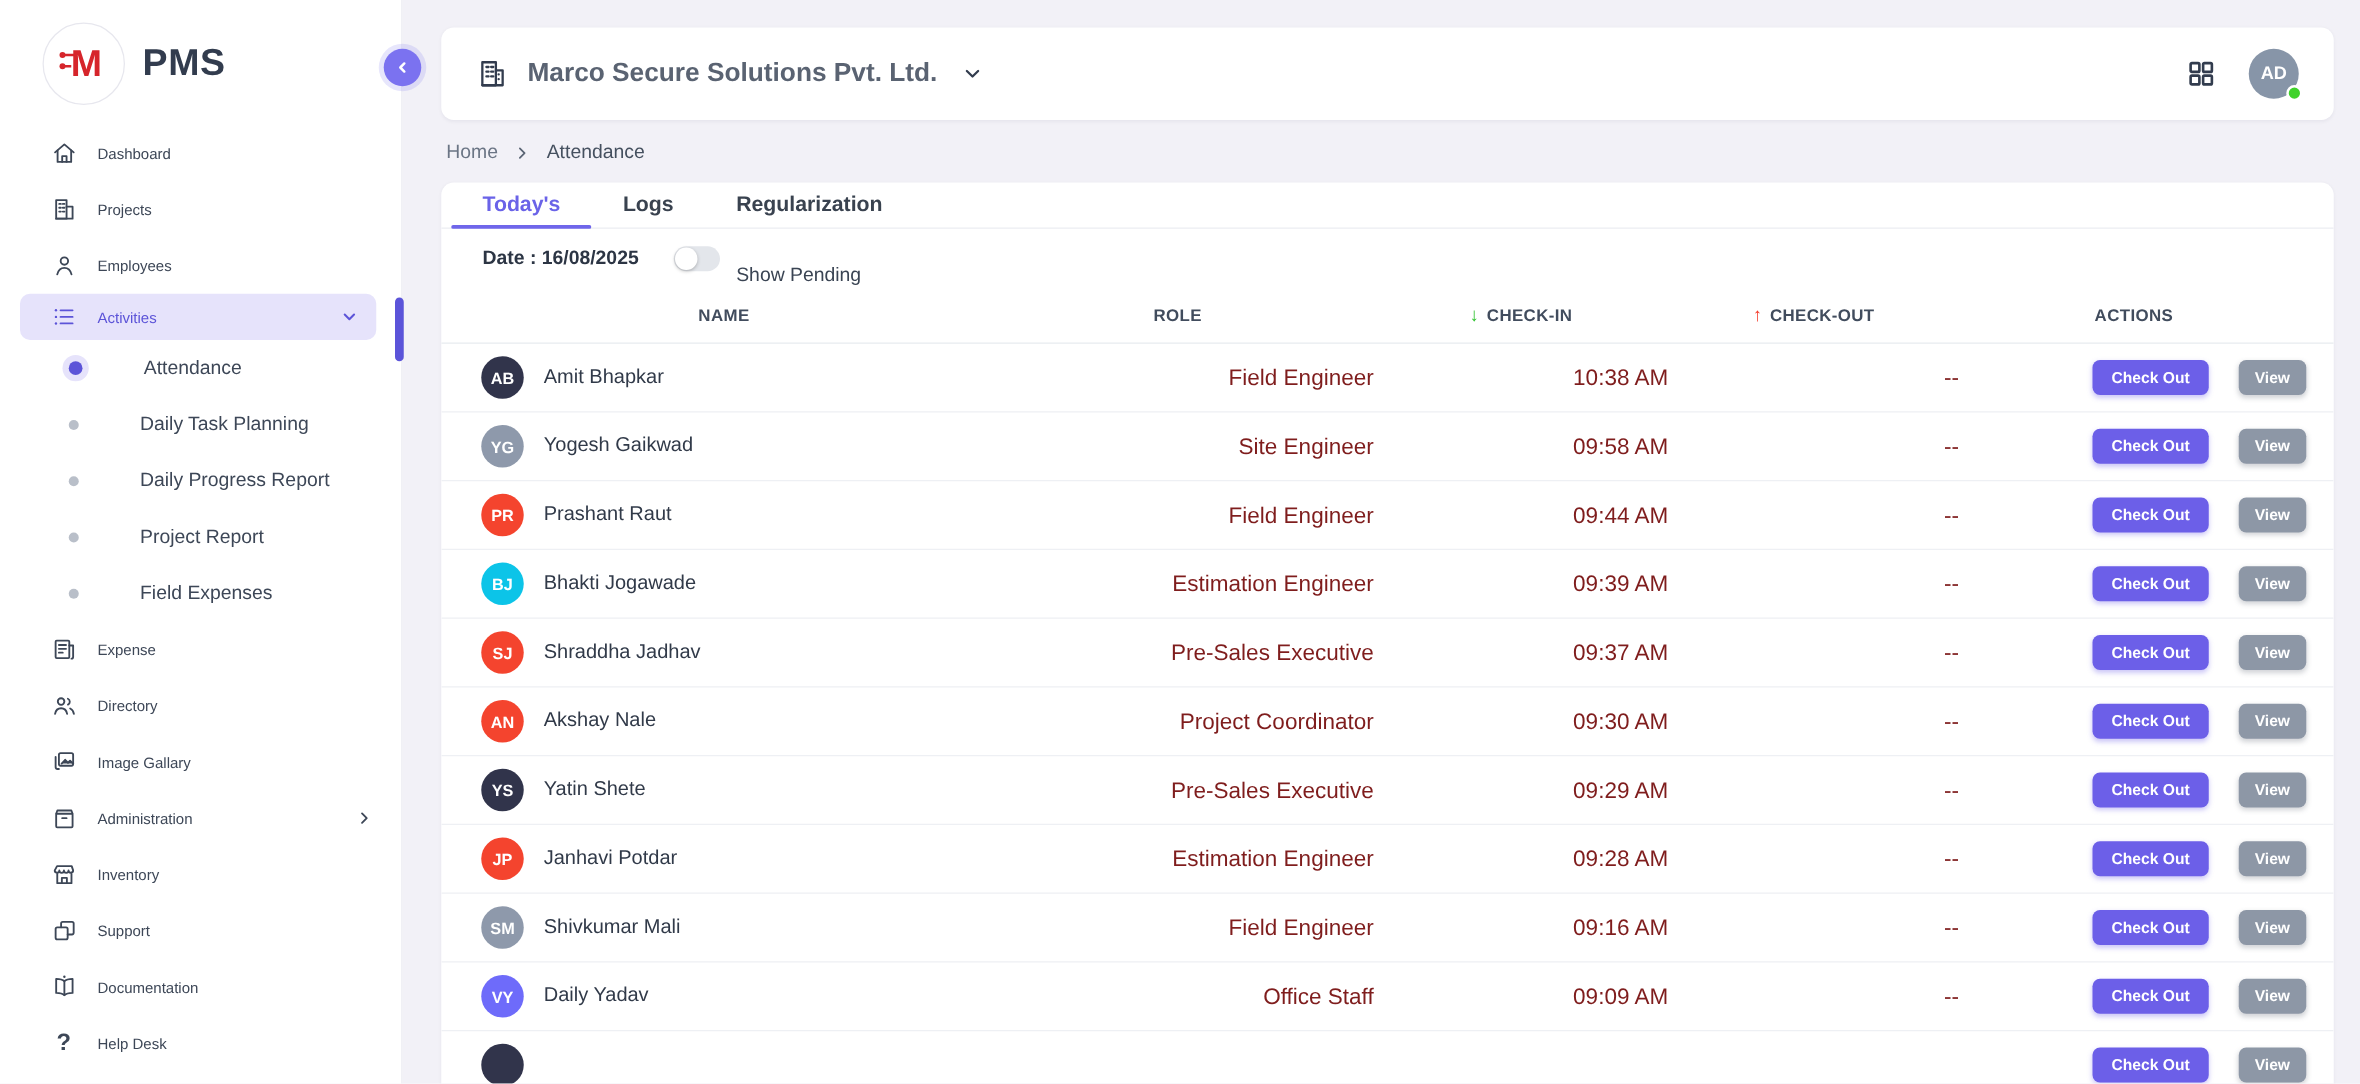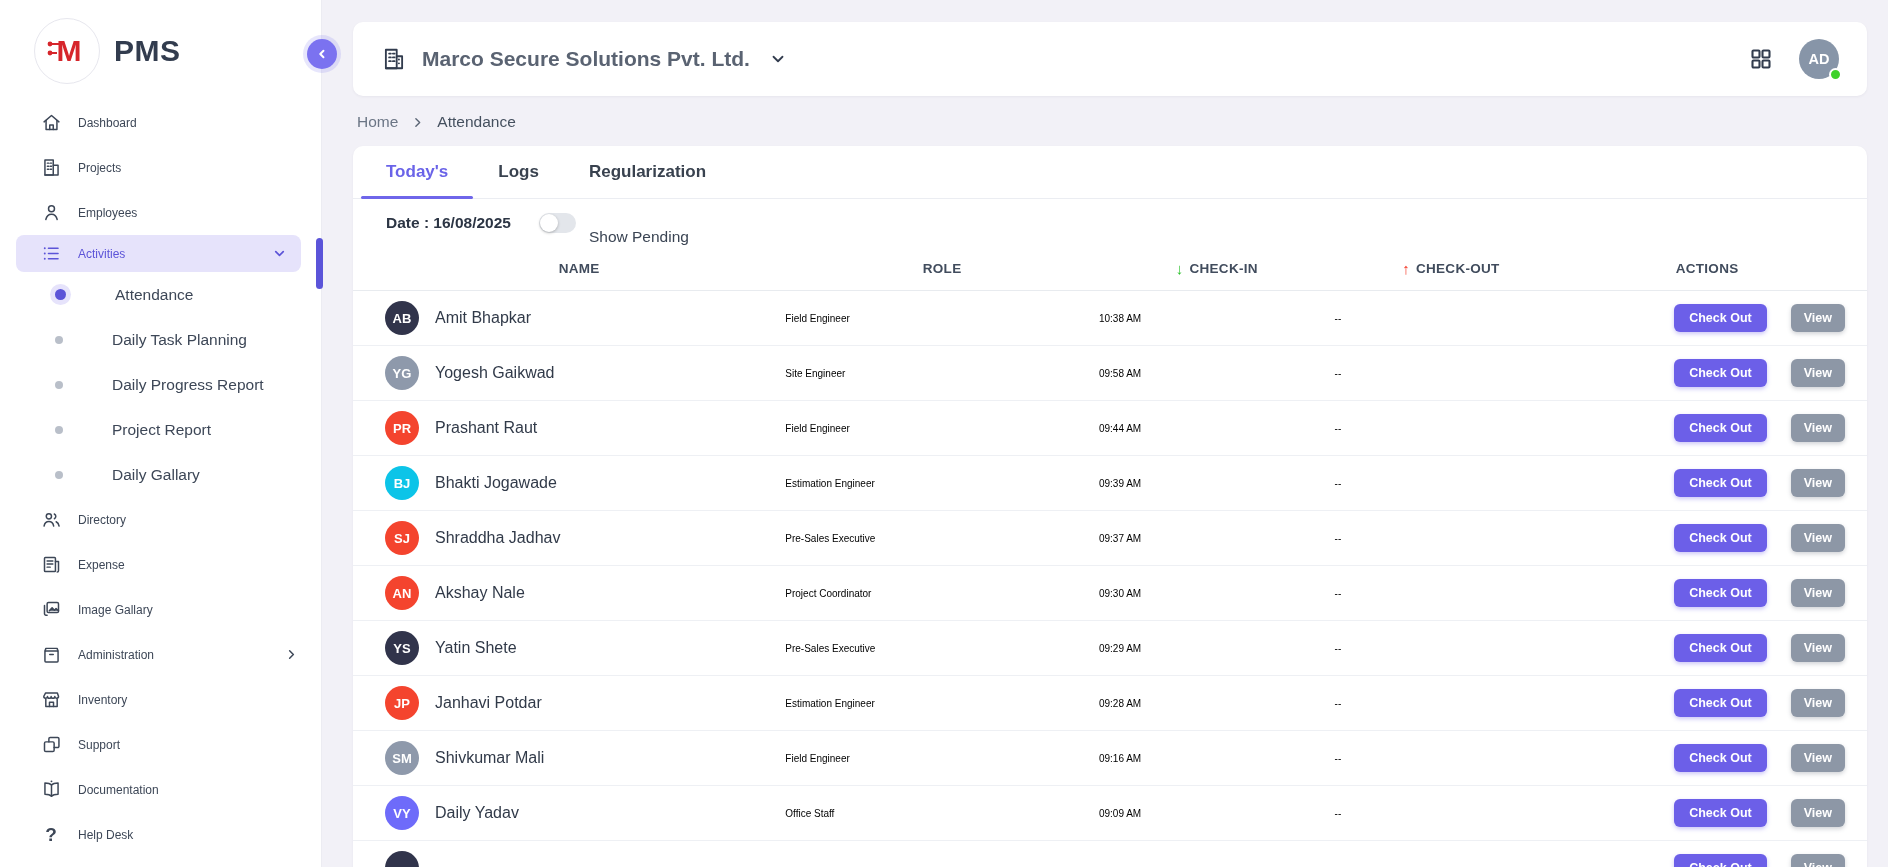--- a/index.html
+++ b/index.html
@@ -54,21 +54,21 @@
 
   .breadcrumb { display:flex; align-items:center; gap:13px; padding:17px 0 15px 4px;
                 font-size:15.5px; flex:none; }
   .crumb { color:#6b7585; cursor:pointer; }
   .crumb.current { color:#45505f; }
   .crumb-sep { color:#5b6575; display:flex; }
 
   .content-card { flex:1; min-height:0; background:#fff; border-radius:10px 10px 0 0;
                   box-shadow:0 1px 3px rgba(20,24,50,.05); overflow:hidden;
                   display:flex; flex-direction:column; }
-  .tabs-row { height:53px; flex:none; border-bottom:1px solid #ebedf2; display:flex;
+  .tabs-row { height:37px; flex:none; border-bottom:1px solid #ebedf2; display:flex;
               align-items:stretch; padding-left:8px; }
   .tab { display:flex; align-items:center; padding:0 25px; font-size:17px; font-weight:600;
          color:#39424f; cursor:pointer; position:relative; }
   .tab.active { color:#6a63e8; }
   .tab.active::after { content:""; position:absolute; left:0; right:0; bottom:-1px; height:3px;
          background:#6f66ea; border-radius:2px; }
   .filter-row { height:47px; flex:none; display:flex; align-items:center; padding-left:33px; }
   .date-label { font-size:15.5px; font-weight:700; color:#2c3544; }
   .toggle { margin-left:28px; width:37px; height:20px; border-radius:11px; background:#e3e6eb;
             position:relative; cursor:pointer; border:none; flex:none; }
@@ -82,21 +82,21 @@
            font-size:13.5px; font-weight:700; letter-spacing:.3px; }
   .th { text-align:center; display:flex; align-items:center; justify-content:center; gap:6px; }
   .arrow-down { color:#2fc32f; font-weight:800; font-size:15px; }
   .arrow-up { color:#f43b2a; font-weight:800; font-size:15px; }
   .tbody { flex:1; overflow:hidden; }
   .trow { height:55px; border-bottom:1px solid #eef0f4; }
   .cell-name { display:flex; align-items:center; gap:16px; padding-left:12px; }
   .row-avatar { width:34px; height:34px; border-radius:50%; color:#fff; font-size:13px;
                 font-weight:700; display:flex; align-items:center; justify-content:center; flex:none; }
   .name-text { font-size:16px; color:#313a49; }
-  .cell-role, .cell-in, .cell-out { text-align:left; font-size:10px; color:#000000; }
+  .cell-role, .cell-in, .cell-out { text-align:right; font-size:18px; color:#7f1d1d; }
   .cell-actions { display:flex; justify-content:flex-end; gap:24px; padding-right:2px; }
   .btn-checkout { background:#6c5fe8; color:#fff; border:none; border-radius:6px;
                   font-size:12.5px; font-weight:700; padding:7px 15px; cursor:pointer;
                   box-shadow:0 2px 4px rgba(108,95,232,.35); font-family:inherit; }
   .btn-view { background:#8d97a6; color:#fff; border:none; border-radius:6px;
               font-size:12.5px; font-weight:700; padding:7px 13px; cursor:pointer;
               box-shadow:0 2px 4px rgba(70,80,95,.25); font-family:inherit; }
 </style>
 </head>
 <body>
@@ -173,41 +173,41 @@
         <div class="sub-item">
           <span class="sub-dot"></span>
           <span class="sub-label">Daily Progress Report</span>
         </div>
         <div class="sub-item">
           <span class="sub-dot"></span>
           <span class="sub-label">Project Report</span>
         </div>
         <div class="sub-item">
           <span class="sub-dot"></span>
-          <span class="sub-label">Daily Gallary</span>
+          <span class="sub-label">Field Expenses</span>
+        </div>
+        <div class="nav-item">
+          <span class="nav-icon">
+            <svg width="21" height="21" viewBox="0 0 24 24" fill="none" stroke="currentColor" stroke-width="1.7" stroke-linecap="round" stroke-linejoin="round">
+              <rect x="4" y="4" width="12.5" height="16" rx="1"></rect>
+              <path d="M7 8h6.5M7 11.5h6.5M7 15h3.5"></path>
+              <path d="M16.5 8.5h3.5V19a1.5 1.5 0 0 1-1.5 1.5"></path>
+            </svg>
+          </span>
+          <span class="nav-label">Expense</span>
         </div>
         <div class="nav-item">
           <span class="nav-icon">
             <svg width="21" height="21" viewBox="0 0 24 24" fill="none" stroke="currentColor" stroke-width="1.7" stroke-linecap="round" stroke-linejoin="round">
               <circle cx="9" cy="8.3" r="3"></circle>
               <path d="M3.5 19.5c.6-3.1 2.7-5.1 5.5-5.1s4.9 2 5.5 5.1"></path>
               <path d="M15.2 5.7a3 3 0 0 1 .1 5.4M17.3 14.6c1.9.9 3 2.7 3.4 4.9"></path>
             </svg>
           </span>
           <span class="nav-label">Directory</span>
-        </div>
-        <div class="nav-item">
-          <span class="nav-icon">
-            <svg width="21" height="21" viewBox="0 0 24 24" fill="none" stroke="currentColor" stroke-width="1.7" stroke-linecap="round" stroke-linejoin="round">
-              <rect x="4" y="4" width="12.5" height="16" rx="1"></rect>
-              <path d="M7 8h6.5M7 11.5h6.5M7 15h3.5"></path>
-              <path d="M16.5 8.5h3.5V19a1.5 1.5 0 0 1-1.5 1.5"></path>
-            </svg>
-          </span>
-          <span class="nav-label">Expense</span>
         </div>
         <div class="nav-item">
           <span class="nav-icon">
             <svg width="21" height="21" viewBox="0 0 24 24" fill="none" stroke="currentColor" stroke-width="1.7" stroke-linecap="round" stroke-linejoin="round">
               <rect x="7" y="4" width="13" height="11.5" rx="1.5"></rect>
               <path d="M7 18.5H5.6A1.6 1.6 0 0 1 4 16.9V7.5"></path>
               <path d="m9.5 13.5 3.2-3.4 2.6 2.7 1.9-1.9 2.8 2.6" fill="currentColor"></path>
             </svg>
           </span>
           <span class="nav-label">Image Gallary</span>

